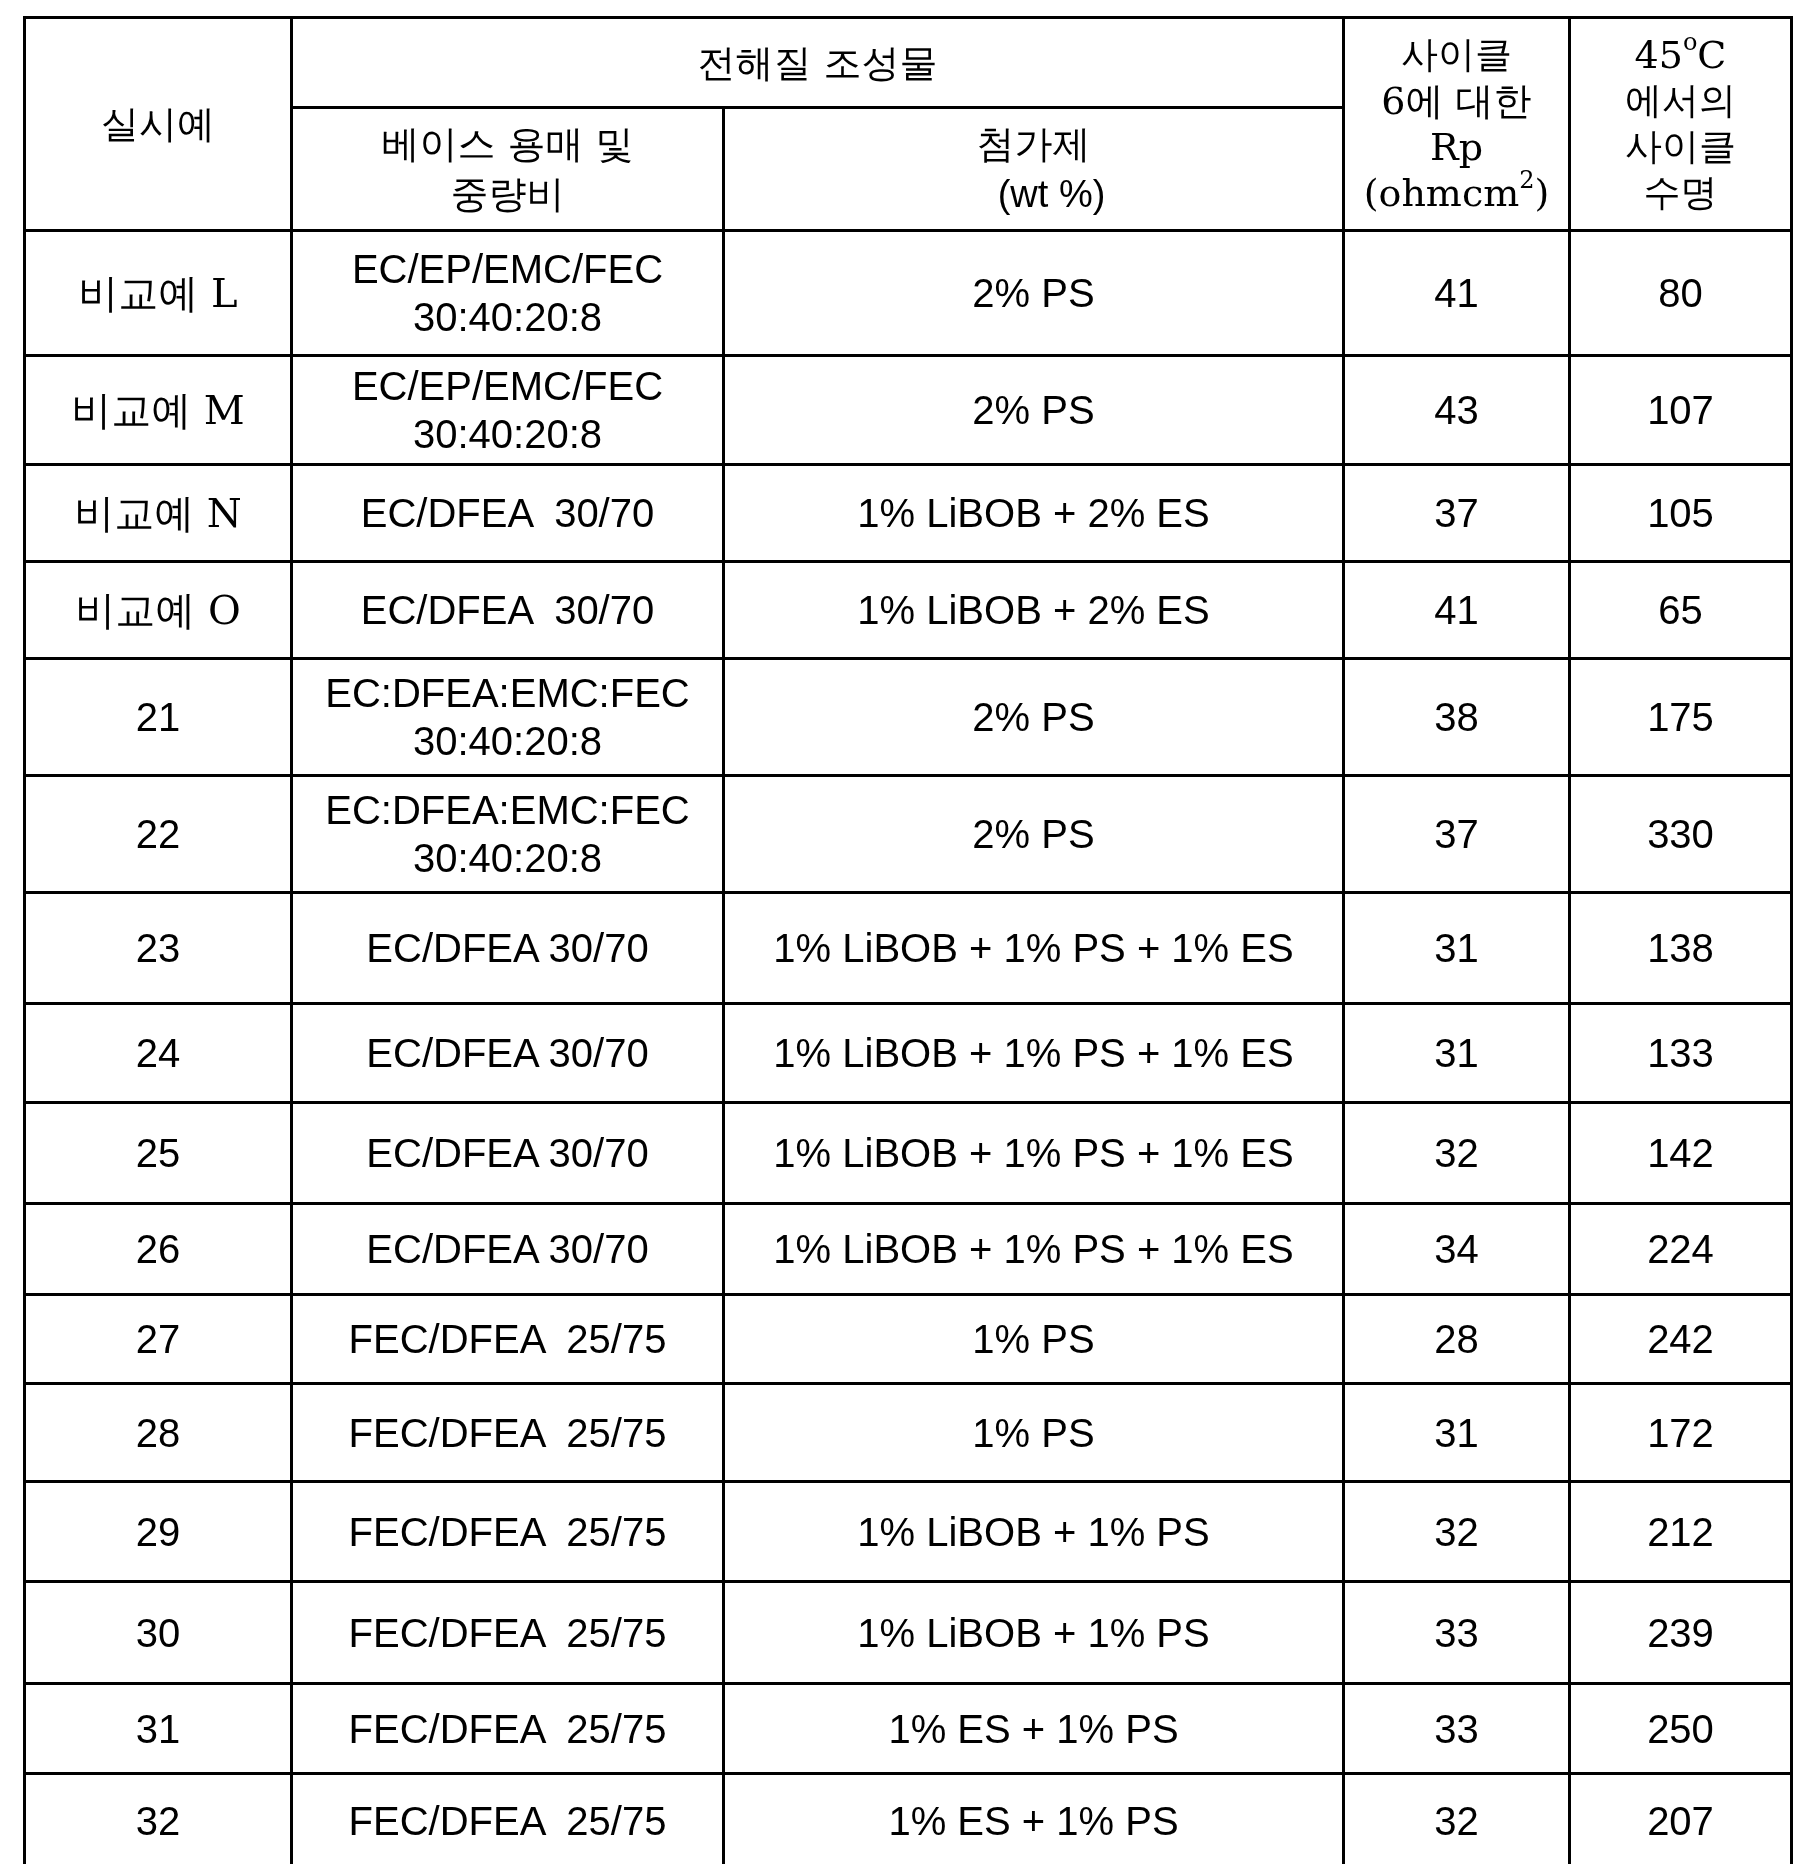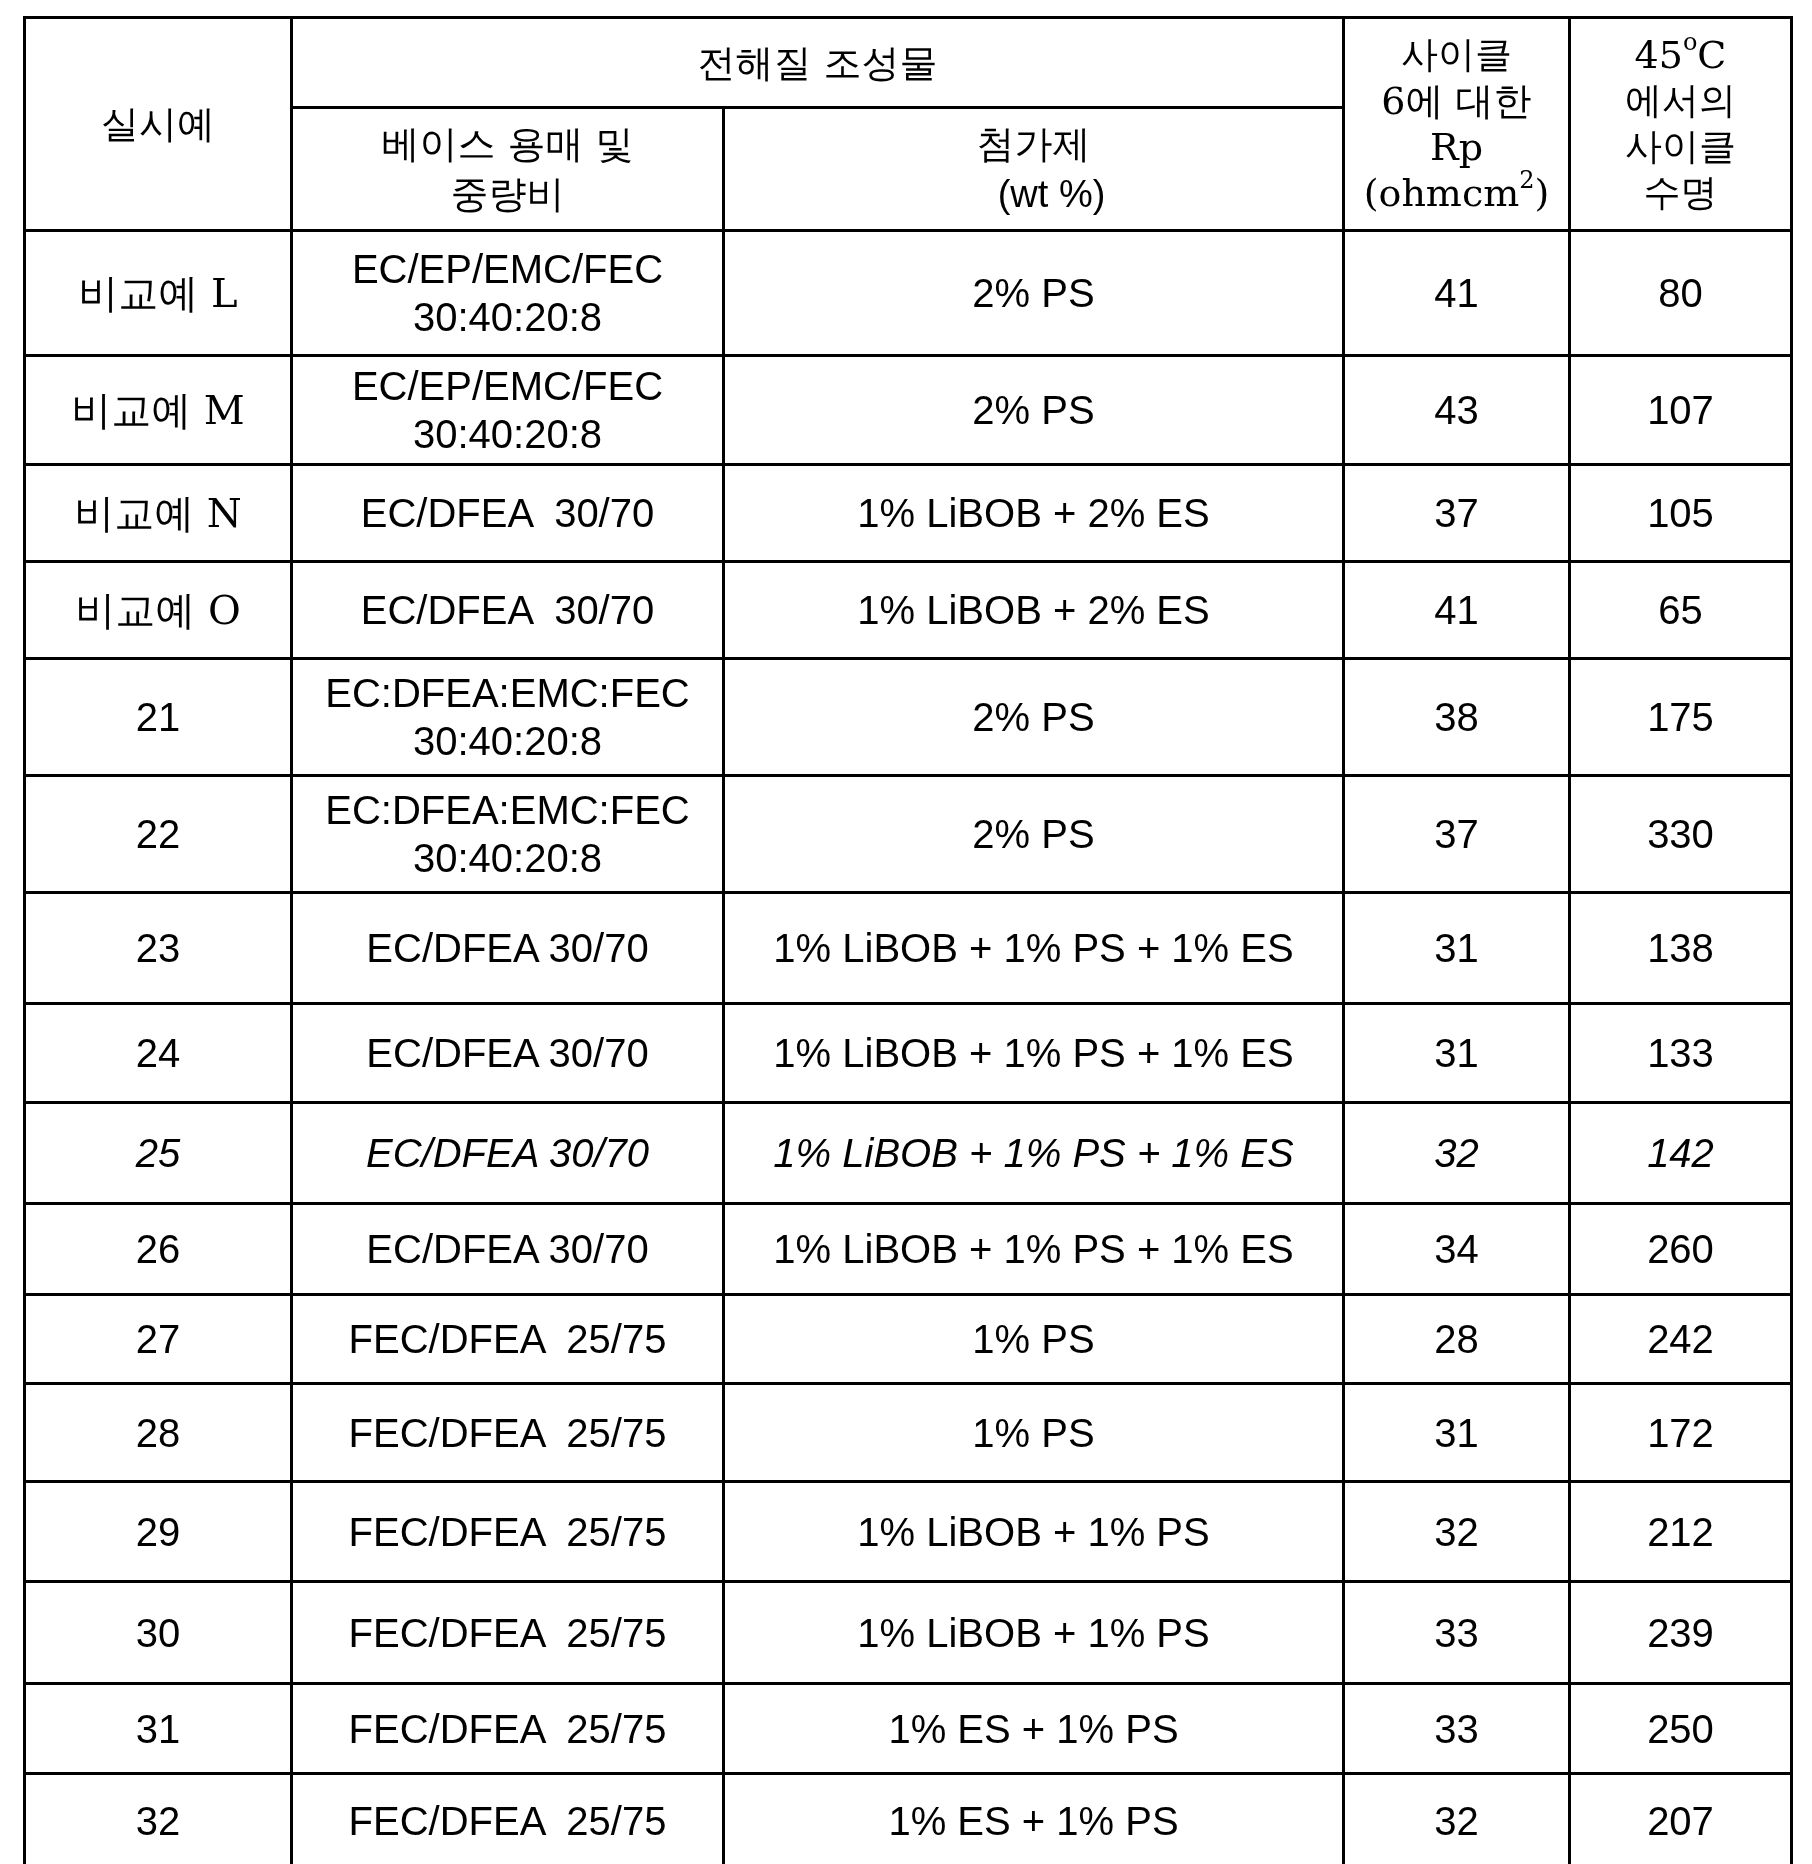--- a/index.html
+++ b/index.html
@@ -128,37 +128,37 @@
       </tr>
       <tr style="height: 99px;">
         <td>24</td>
         <td class="two">
           <div style="white-space: pre;">EC/DFEA 30/70</div>
         </td>
         <td>1% LiBOB + 1% PS + 1% ES</td>
         <td>31</td>
         <td>133</td>
       </tr>
-      <tr style="height: 101px; font-style: italic;">
+      <tr style="height: 101px;">
         <td>25</td>
         <td class="two">
           <div style="white-space: pre;">EC/DFEA 30/70</div>
         </td>
         <td>1% LiBOB + 1% PS + 1% ES</td>
         <td>32</td>
         <td>142</td>
       </tr>
       <tr style="height: 91px;">
         <td>26</td>
         <td class="two">
           <div style="white-space: pre;">EC/DFEA 30/70</div>
         </td>
         <td>1% LiBOB + 1% PS + 1% ES</td>
         <td>34</td>
-        <td>260</td>
+        <td>224</td>
       </tr>
       <tr style="height: 89px; padding-left: 24px;">
         <td>27</td>
         <td class="two">
           <div style="white-space: pre;">FEC/DFEA  25/75</div>
         </td>
         <td>1% PS</td>
         <td>28</td>
         <td>242</td>
       </tr>

